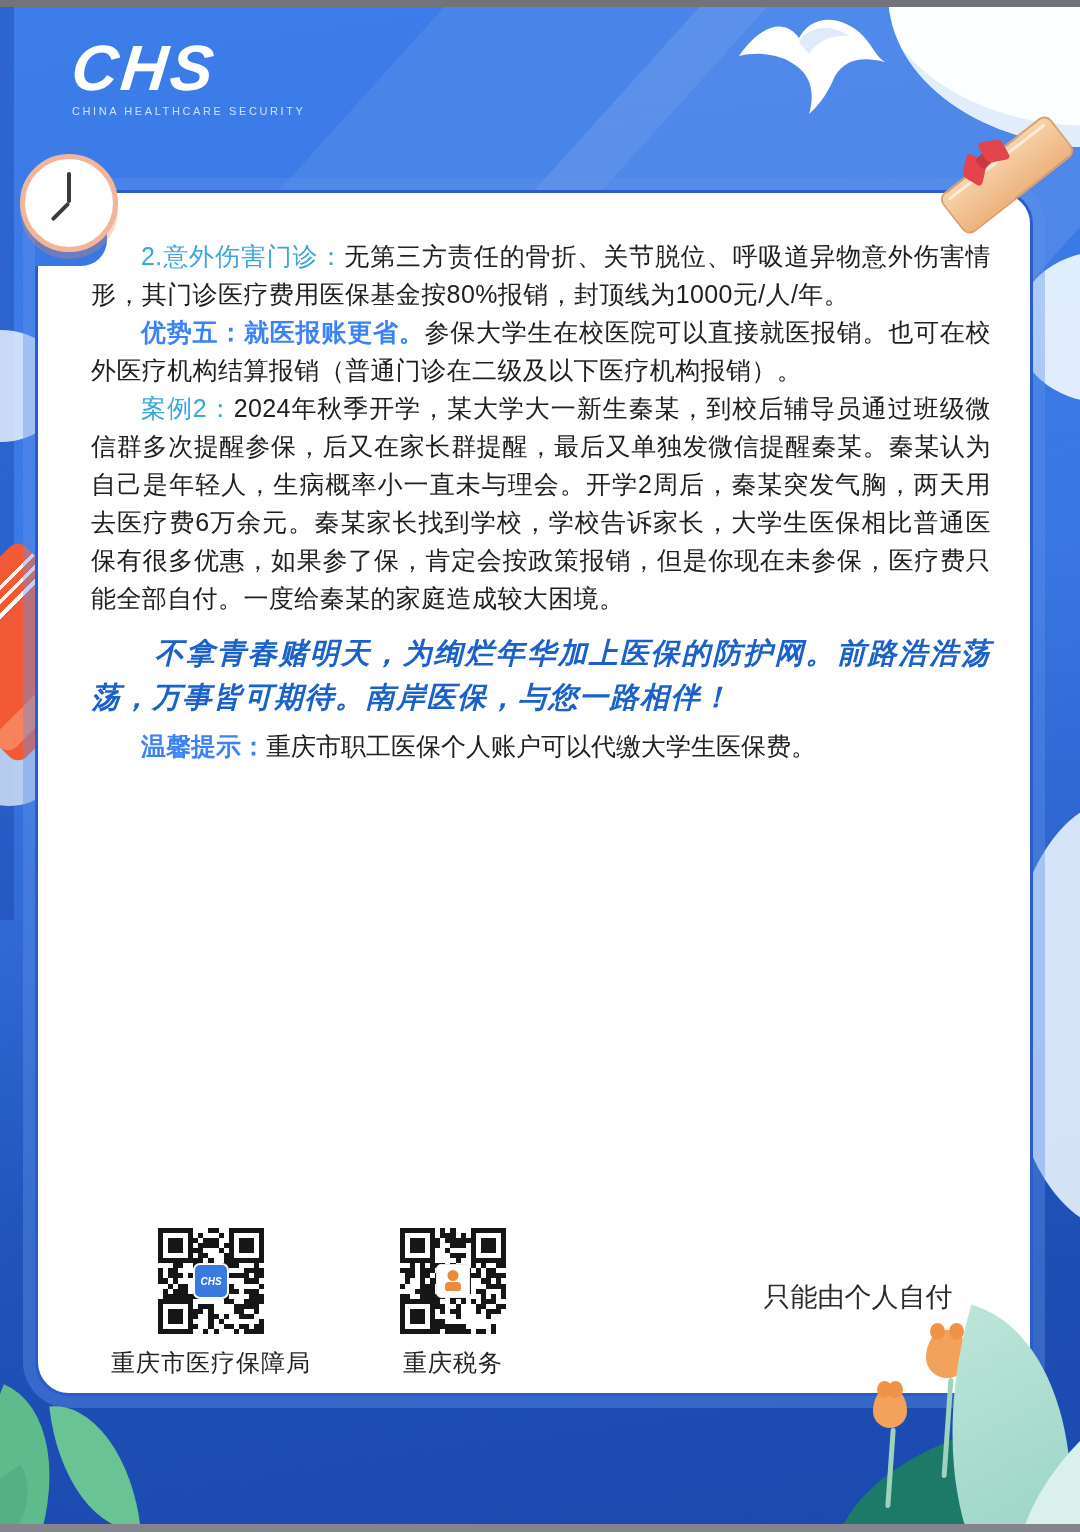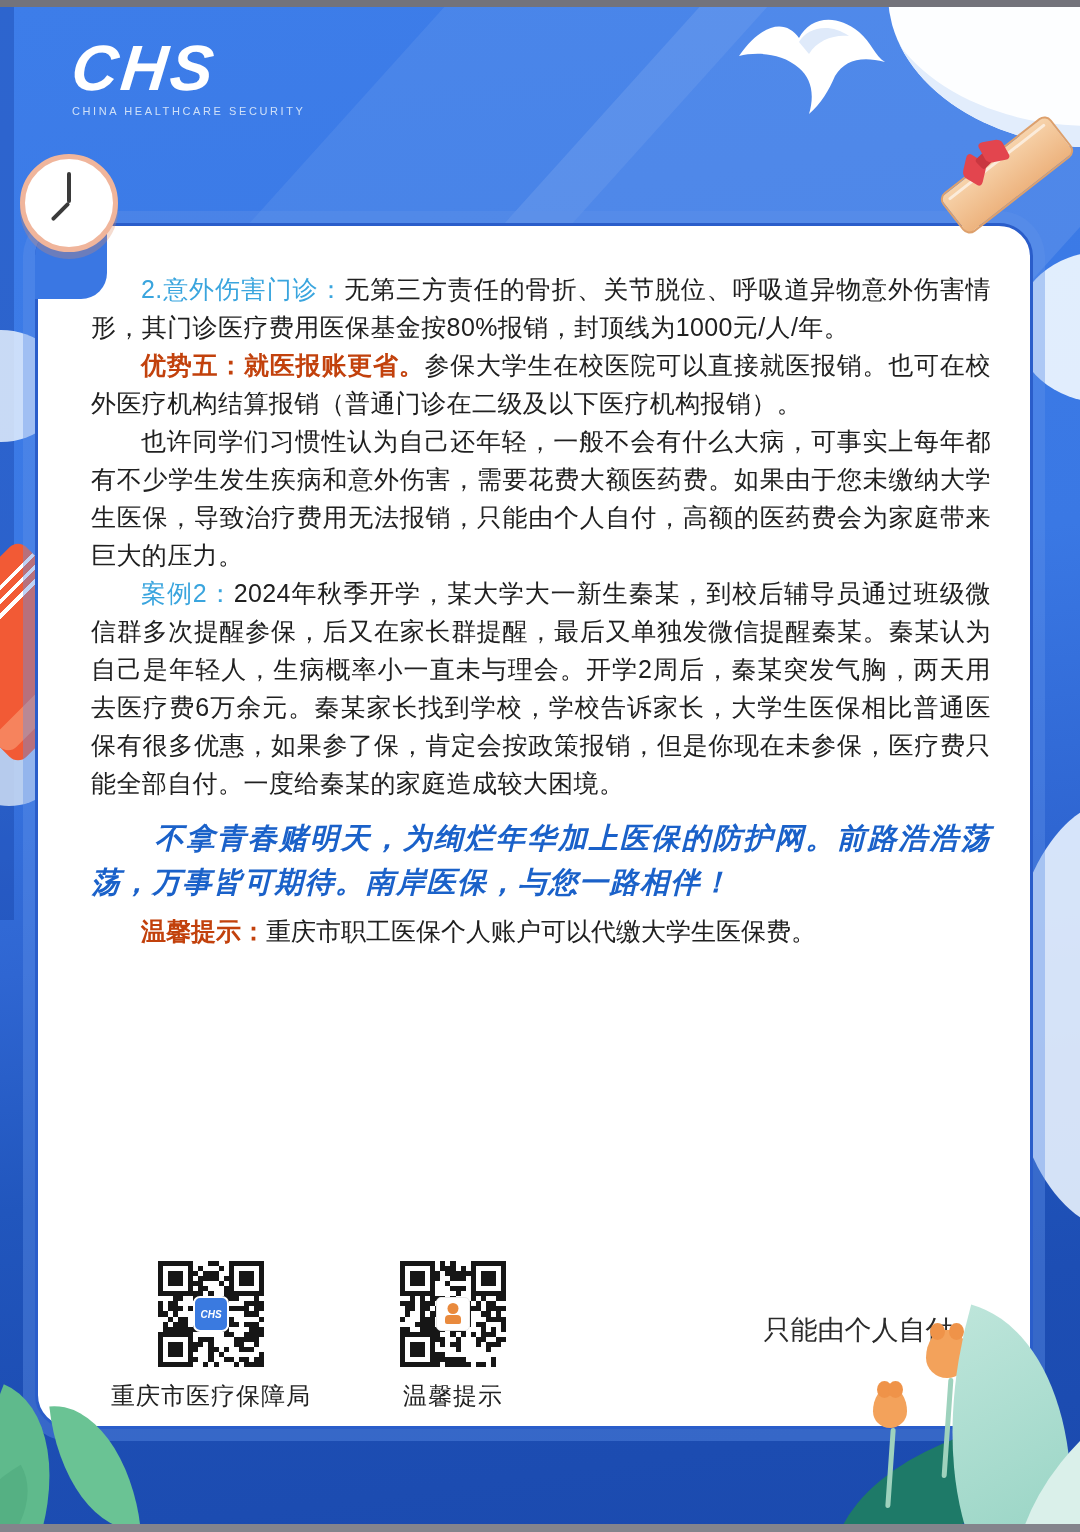--- a/index.html
+++ b/index.html
@@ -20,21 +20,21 @@
   .patch-r1{left:1016px;top:252px;width:170px;height:150px;background:rgba(240,247,255,.92);}
   .patch-r2{left:1004px;top:800px;width:230px;height:430px;background:rgba(238,246,255,.88);}
   .bird{position:absolute;left:733px;top:6px;width:152px;height:112px;z-index:2;}
   
   .logo{position:absolute;left:72px;top:36px;z-index:3;color:#fff;}
   .logo-abbr{font-size:64px;font-weight:800;font-style:italic;letter-spacing:3px;transform:skewX(-6deg);line-height:1;}
   .logo-cn{font-size:31px;font-weight:700;letter-spacing:7px;margin-top:6px;}
   .logo-en{font-size:11px;color:#cfe0f8;letter-spacing:2.6px;margin-top:5px;}
   
   .card{position:absolute;left:35px;top:190px;width:992px;height:1200px;background:#fff;border-radius:34px;
-        border:3px solid #2a5dca;box-shadow:0 0 0 12px rgba(96,144,232,.40);z-index:2;margin-top:33px;}
+        border:3px solid #2a5dca;box-shadow:0 0 0 12px rgba(96,144,232,.40);z-index:2;}
   .corner-notch{position:absolute;left:-3px;top:-3px;width:72px;height:76px;background:#3a77e3;border-radius:34px 0 26px 0;}
   
   .clock{position:absolute;left:20px;top:154px;width:88px;height:88px;background:#fff;border:5px solid #f0b59b;
          border-radius:50%;box-shadow:0 7px 0 rgba(222,140,100,.30);z-index:6;}
   .clock .hand{position:absolute;left:50%;top:50%;width:4px;background:#3a3a3a;border-radius:2px;transform-origin:50% 0;}
   .clock .minute{height:31px;transform:translateX(-50%) rotate(180deg);}
   .clock .hour{height:24px;transform:translateX(-50%) rotate(45deg);}
   
   .scroll{position:absolute;left:938px;top:150px;width:134px;height:46px;transform:rotate(-38deg);
           background:linear-gradient(180deg,#f7d3ab,#edb37e);border:2px solid #dda06c;border-radius:9px;z-index:6;}
@@ -48,21 +48,21 @@
   .books{position:absolute;left:-62px;top:572px;width:160px;height:160px;transform:rotate(45deg);
          background:#f25a35;border-radius:12px;z-index:1;}
   .books:before{content:"";position:absolute;left:20px;top:0;width:26px;height:100%;
          background:repeating-linear-gradient(90deg,#fff 0 4px,#f25a35 4px 10px);}
   .books:after{content:"";position:absolute;right:14px;top:0;width:24px;height:100%;background:#f6835d;border-radius:0 12px 12px 0;}
   .wedge{position:absolute;left:-46px;top:706px;width:110px;height:100px;background:#cfdef3;border-radius:50%;opacity:.85;z-index:0;}
   
   .content{position:absolute;left:53px;top:44px;width:900px;}
   .para{margin:0;font-size:25px;line-height:38px;color:#202020;font-weight:500;text-align:justify;text-indent:2em;letter-spacing:.4px;}
   .h-cyan{color:#3aa5de;}
-  .h-blue{color:#c2410c;font-weight:700;}
+  .h-blue{color:#3b82f6;font-weight:700;}
   .closing{margin:14px 0 0 0;font-size:29px;line-height:44px;color:#1a61c9;font-weight:700;font-style:italic;
            text-indent:2.2em;letter-spacing:1.5px;text-align:justify;}
   .tip{margin:8px 0 0 0;font-size:25px;line-height:38px;color:#202020;font-weight:500;text-indent:2em;}
   .tip .h-blue{font-weight:700;}
   
   .qr-wrap{position:absolute;top:1035px;width:200px;text-align:center;}
   .qr-wrap.q1{left:73px;} .qr-wrap.q2{left:315px;}
   .qr{position:relative;width:106px;height:106px;margin:0 auto;background:#fff;}
   .qr-grid{width:100%;height:100%;display:grid;grid-template-rows:repeat(21,1fr);grid-template-columns:repeat(21,1fr);}
   .qr-grid i{display:block;background:#161616;}
@@ -116,21 +116,20 @@
   <div class="logo-abbr">CHS</div>
   <div class="logo-en">CHINA HEALTHCARE SECURITY</div>
 </div>
 
 <div class="card">
   <div class="corner-notch"></div>
 
   <div class="content">
     <p class="para"><span class="h-cyan">2.意外伤害门诊：</span><span>无第三方责任的骨折、关节脱位、呼吸道异物意外伤害情形，其门诊医疗费用医保基金按80%报销，封顶线为1000元/人/年。</span></p>
     <p class="para"><span class="h-blue">优势五：就医报账更省。</span><span>参保大学生在校医院可以直接就医报销。也可在校外医疗机构结算报销（普通门诊在二级及以下医疗机构报销）。</span></p>
-    <p class="para"><span>也许同学们习惯性认为自己还年轻，一般不会有什么大病，可事实上每年都有不少学生发生疾病和意外伤害，需要花费大额医药费。如果由于您未缴纳大学生医保，导致治疗费用无法报销，只能由个人自付，高额的医药费会为家庭带来巨大的压力。</span></p>
     <p class="para"><span class="h-cyan">案例2：</span><span>2024年秋季开学，某大学大一新生秦某，到校后辅导员通过班级微信群多次提醒参保，后又在家长群提醒，最后又单独发微信提醒秦某。秦某认为自己是年轻人，生病概率小一直未与理会。开学2周后，秦某突发气胸，两天用去医疗费6万余元。秦某家长找到学校，学校告诉家长，大学生医保相比普通医保有很多优惠，如果参了保，肯定会按政策报销，但是你现在未参保，医疗费只能全部自付。一度给秦某的家庭造成较大困境。</span></p>
     <p class="closing">不拿青春赌明天，为绚烂年华加上医保的防护网。前路浩浩荡荡，万事皆可期待。南岸医保，与您一路相伴！</p>
     <p class="tip"><span class="h-blue">温馨提示：</span><span>重庆市职工医保个人账户可以代缴大学生医保费。</span></p>
   </div>
 
   <div class="qr-wrap q1">
     <div class="qr">
       <div class="qr-grid">
           <i style="grid-row:1;grid-column:1"></i>
           <i style="grid-row:1;grid-column:2"></i>
@@ -626,21 +625,21 @@
           <i style="grid-row:21;grid-column:11"></i>
           <i style="grid-row:21;grid-column:12"></i>
           <i style="grid-row:21;grid-column:13"></i>
           <i style="grid-row:21;grid-column:14"></i>
           <i style="grid-row:21;grid-column:16"></i>
           <i style="grid-row:21;grid-column:17"></i>
           <i style="grid-row:21;grid-column:19"></i>
         </div>
       <div class="qr-mascot"></div>
     </div>
-    <div class="qr-label">温馨提示</div>
+    <div class="qr-label">重庆税务</div>
   </div>
 
   <div class="signature">
     <div>只能由个人自付</div>
   </div>
 </div>
 
 <div class="clock">
   <div class="hand minute"></div>
   <div class="hand hour"></div>

